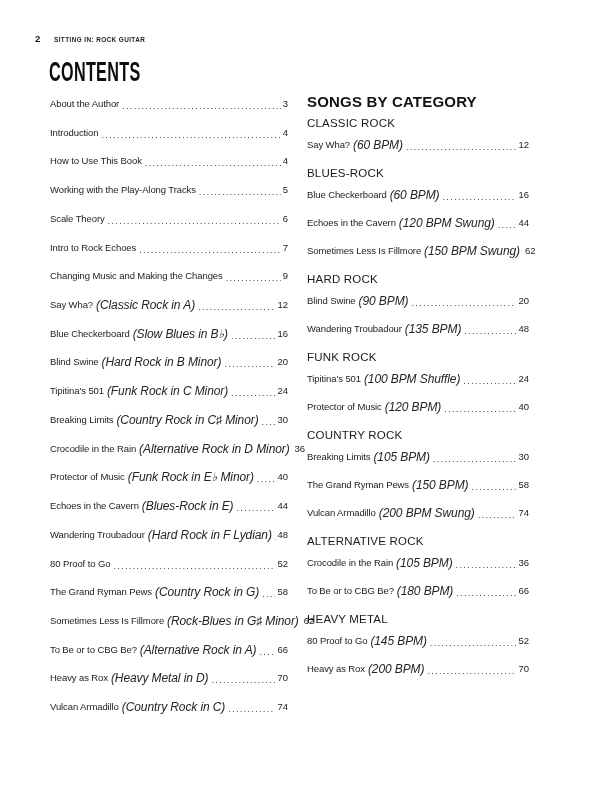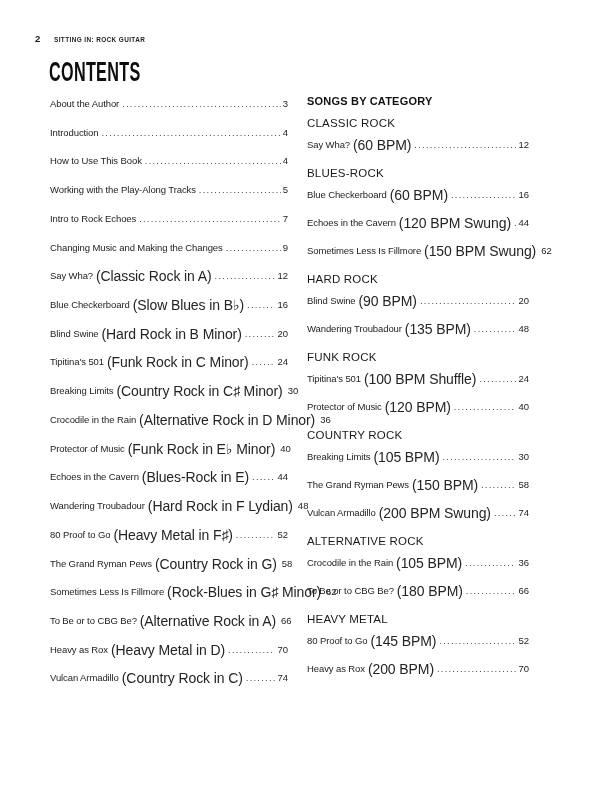--- a/index.html
+++ b/index.html
@@ -24,35 +24,35 @@
   .pagetitle{
     position:absolute;top:57px;left:49px;margin:0;
     font-size:27px;font-weight:700;color:#0d0d0d;letter-spacing:.5px;
     transform:scaleX(.6);transform-origin:left top;white-space:nowrap;
   }
 
   
   .leftcol{position:absolute;left:50px;top:90px;width:238px;}
   .rightcol{position:absolute;left:307px;top:94px;width:222px;}
 
-  .row{display:flex;align-items:flex-end;}
+  .row{display:flex;align-items:flex-start;}
   .lrow{height:28.72px;line-height:28.72px;}
   .srow{height:28px;line-height:28px;}
 
   .ttl{flex:none;font-size:9.5px;white-space:nowrap;letter-spacing:-.1px;color:#1c1c1c;}
   .it{}
-  .desc{flex:none;font-size:14px;white-space:nowrap;letter-spacing:-.1px;margin-left:3px;color:#242424;}
+  .desc{flex:none;font-size:12px;white-space:nowrap;letter-spacing:-.1px;margin-left:3px;color:#242424;font-style:italic;}
   .leader{flex:1 1 0;min-width:0;overflow:hidden;white-space:nowrap;margin:0 2px 0 3px;}
   .leader::before{
     content:"..........................................................................................................................................................";
     font-size:9.5px;letter-spacing:1.2px;color:#3a3a3a;
   }
   .pg{flex:none;font-size:9.5px;color:#1c1c1c;text-align:right;}
 
-  .sbc{height:15px;line-height:15px;font-size:11px;font-weight:bold;letter-spacing:.2px;color:#111;}
+  .sbc{height:15px;line-height:15px;font-size:15px;font-weight:bold;letter-spacing:.2px;color:#111;}
   .cat{height:15px;line-height:15px;margin-top:7px;font-size:11.5px;letter-spacing:.2px;color:#1a1a1a;}
 </style>
 </head>
 <body>
 
 <div class="page">
 
   <div class="runhead">
     <span class="pagenum">2</span>
     <span class="runtitle">SITTING IN: ROCK GUITAR</span>
@@ -76,20 +76,25 @@
       <span class="ttl">How to Use This Book</span>
       <span class="leader"></span>
       <span class="pg">4</span>
     </div>
     <div class="row lrow">
       <span class="ttl">Working with the Play-Along Tracks</span>
       <span class="leader"></span>
       <span class="pg">5</span>
     </div>
     <div class="row lrow">
+      <span class="ttl">Scale Theory</span>
+      <span class="leader"></span>
+      <span class="pg">6</span>
+    </div>
+    <div class="row lrow">
       <span class="ttl">Intro to Rock Echoes</span>
       <span class="leader"></span>
       <span class="pg">7</span>
     </div>
     <div class="row lrow">
       <span class="ttl">Changing Music and Making the Changes</span>
       <span class="leader"></span>
       <span class="pg">9</span>
     </div>
     <div class="row lrow">
@@ -141,21 +146,20 @@
       <span class="pg">44</span>
     </div>
     <div class="row lrow">
       <span class="ttl it">Wandering Troubadour</span>
       <span class="desc">(Hard Rock in F Lydian)</span>
       <span class="leader"></span>
       <span class="pg">48</span>
     </div>
     <div class="row lrow">
       <span class="ttl it">80 Proof to Go</span>
-      <span class="desc">(Heavy Metal in F♯)</span>
       <span class="leader"></span>
       <span class="pg">52</span>
     </div>
     <div class="row lrow">
       <span class="ttl it">The Grand Ryman Pews</span>
       <span class="desc">(Country Rock in G)</span>
       <span class="leader"></span>
       <span class="pg">58</span>
     </div>
     <div class="row lrow">

